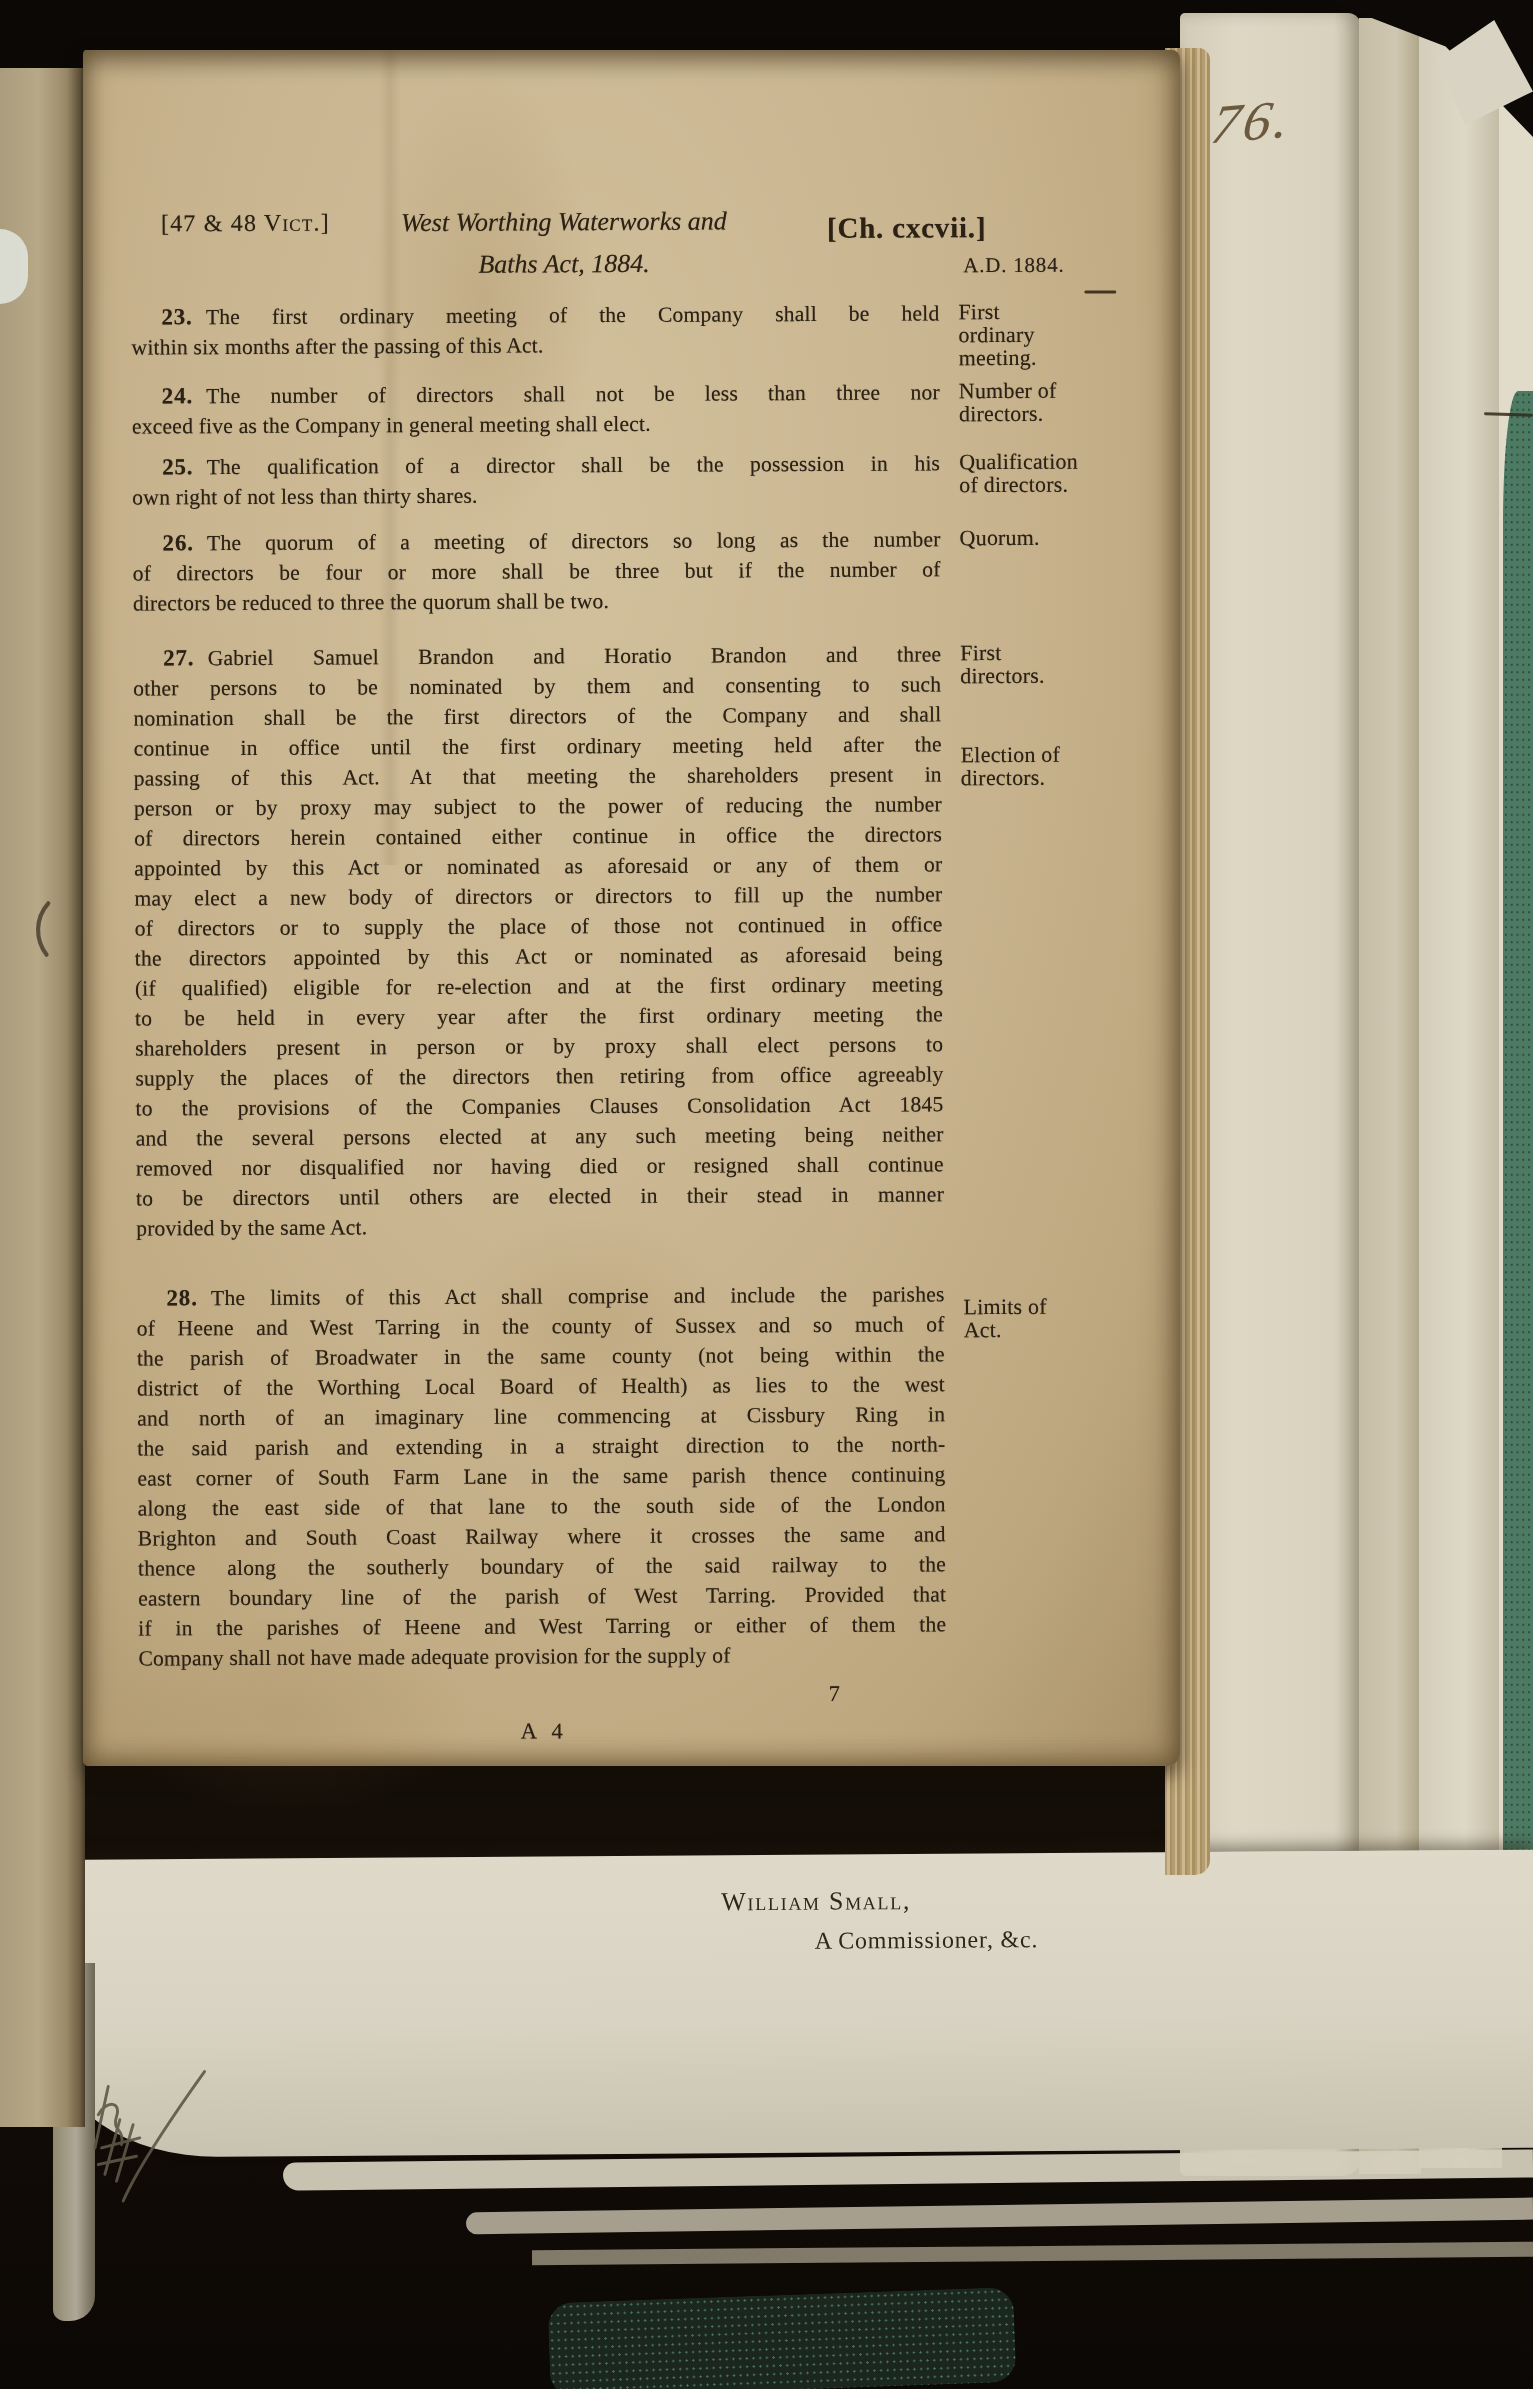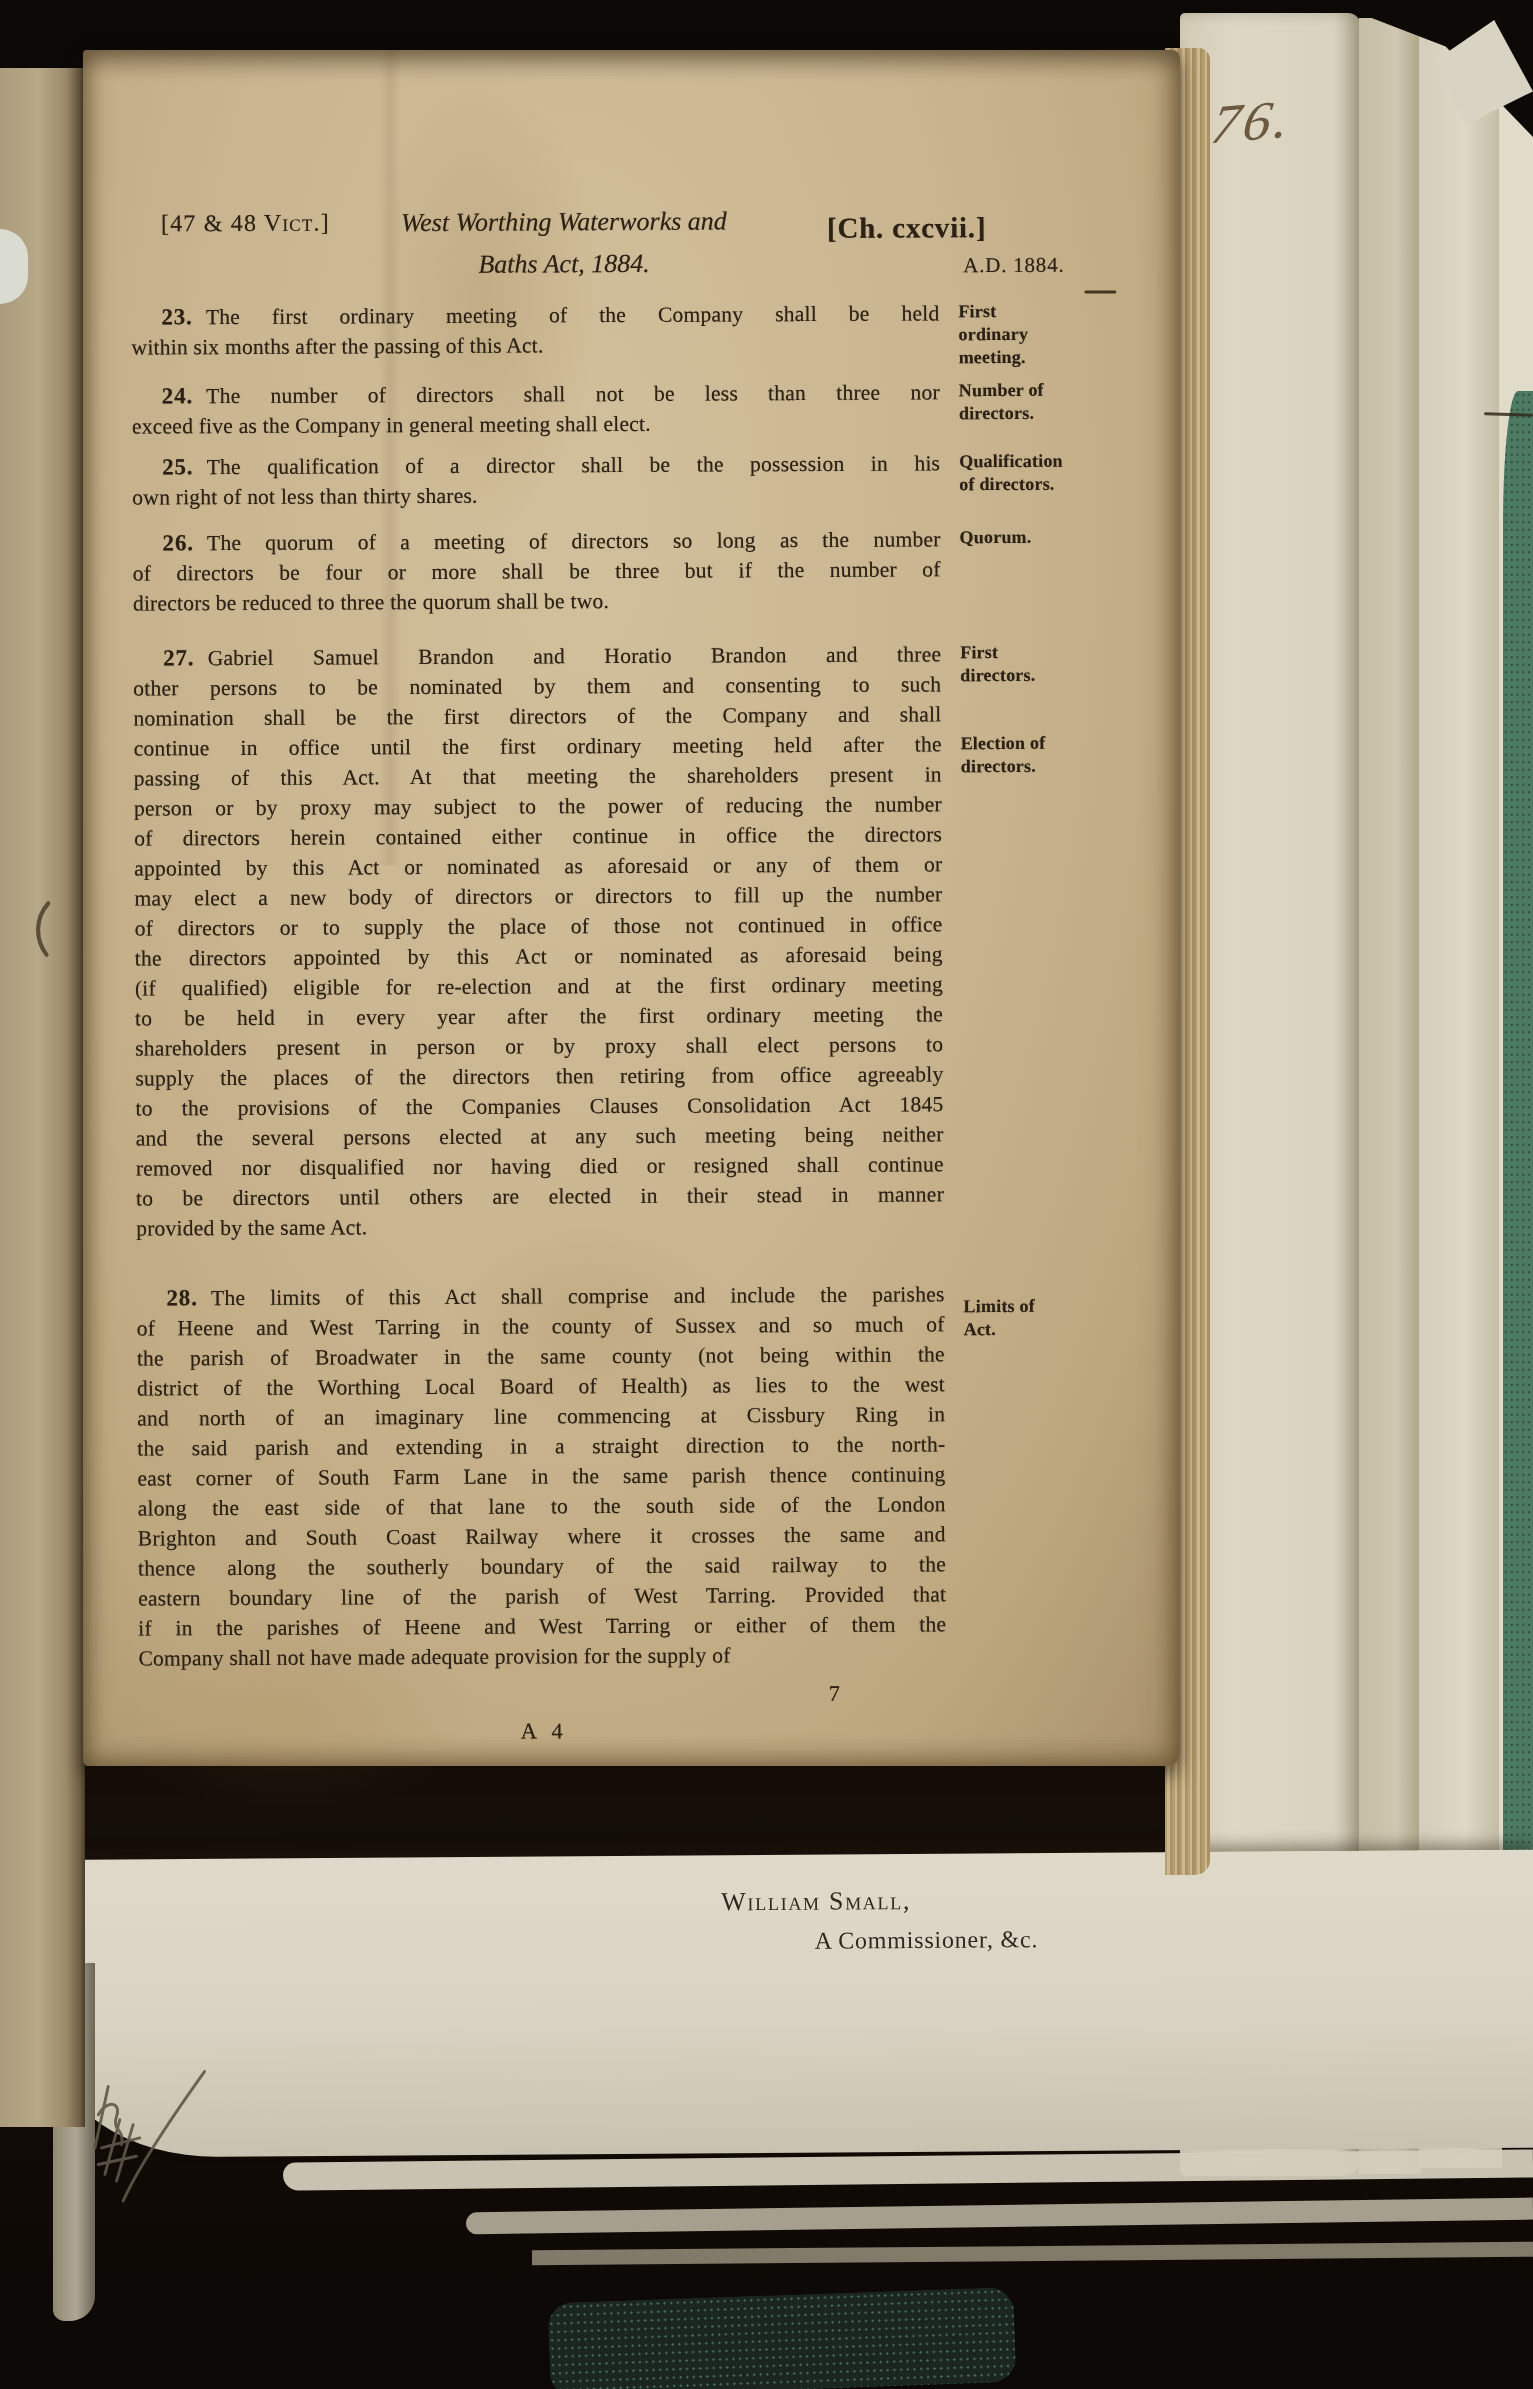--- a/index.html
+++ b/index.html
@@ -94,22 +94,22 @@
   .h-chapter{left:696px;top:163px;font-size:29px;font-weight:bold;letter-spacing:0.8px;}
   .m-year{left:832px;top:205px;width:150px;font-size:21px;letter-spacing:0.8px;}
   .year-rule{left:953px;top:243px;width:32px;height:2.5px;background:#43351f;border-radius:1.7px;}
   .sections{left:0;top:0;width:978px;height:1824px;}
   .section{position:absolute;left:0;width:808px;}
   .bline{text-align:justify;text-align-last:justify;font-size:21.6px;line-height:30px;
     letter-spacing:0.2px;}
   .bline.last{text-align-last:left;}
   .bline.first{padding-left:30px;}
   .secnum{font-weight:bold;font-size:23px;letter-spacing:0.8px;padding-right:13.3px;}
-  .mnote{position:absolute;left:827px;width:151px;font-size:18px;line-height:23px;
-    letter-spacing:0.2px;font-weight:bold;}
+  .mnote{position:absolute;left:827px;width:151px;font-size:22px;line-height:23px;
+    letter-spacing:0.2px;}
   .f-sig{left:382px;top:1632px;font-size:22.5px;letter-spacing:5px;margin-top:36px;}
   .f-num{left:690px;top:1632px;font-size:22.5px;}
 
   svg.mark{overflow:visible;}
 </style>
 </head>
 <body>
 
 <div class="scene">
 
@@ -222,21 +222,21 @@
             <div class="bline">supply the places of the directors then retiring from office agreeably</div>
             <div class="bline">to the provisions of the Companies Clauses Consolidation Act 1845</div>
             <div class="bline">and the several persons elected at any such meeting being neither</div>
             <div class="bline">removed nor disqualified nor having died or resigned shall continue</div>
             <div class="bline">to be directors until others are elected in their stead in manner</div>
             <div class="bline last">provided by the same Act.</div>
             <div class="mnote" style="top: 1.7px;">
               <div>First</div>
               <div>directors.</div>
             </div>
-            <div class="mnote" style="top: 93px;">
+            <div class="mnote" style="top: 104px;">
               <div>Election of</div>
               <div>directors.</div>
             </div>
           </div>
           <div class="section" style="top: 1231px;">
             <div class="bline first"><span class="secnum">28.</span>The limits of this Act shall comprise and include the parishes</div>
             <div class="bline">of Heene and West Tarring in the county of Sussex and so much of</div>
             <div class="bline">the parish of Broadwater in the same county (not being within the</div>
             <div class="bline">district of the Worthing Local Board of Health) as lies to the west</div>
             <div class="bline">and north of an imaginary line commencing at Cissbury Ring in</div>

